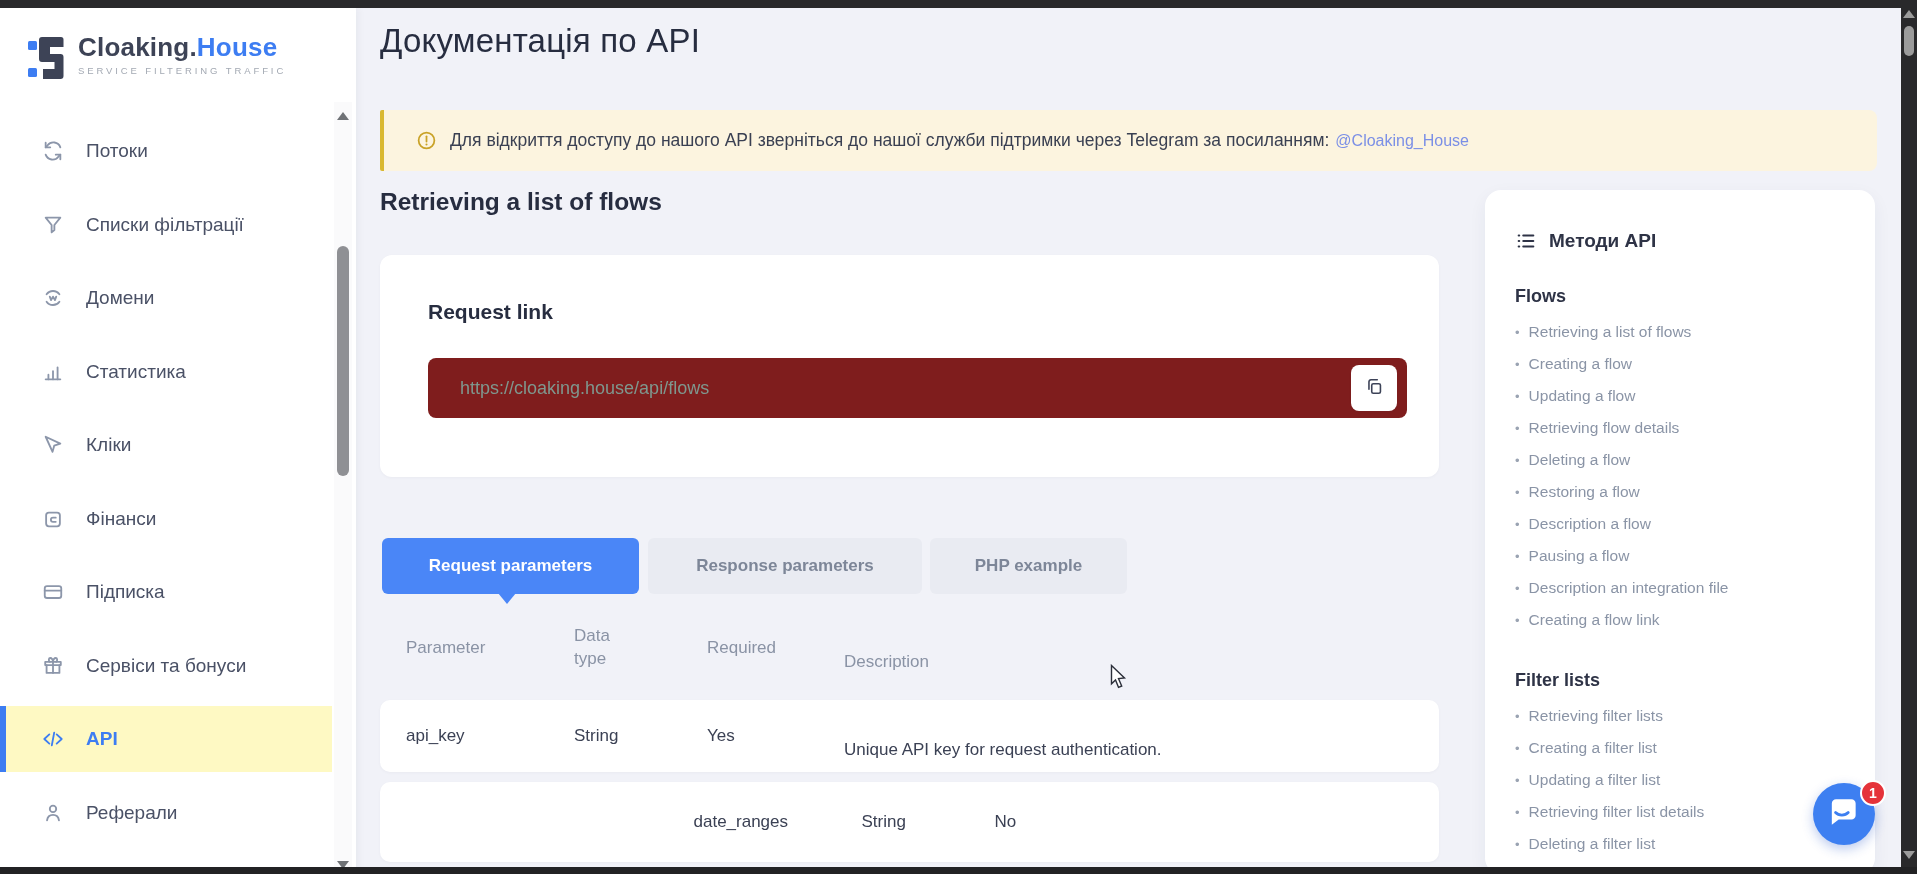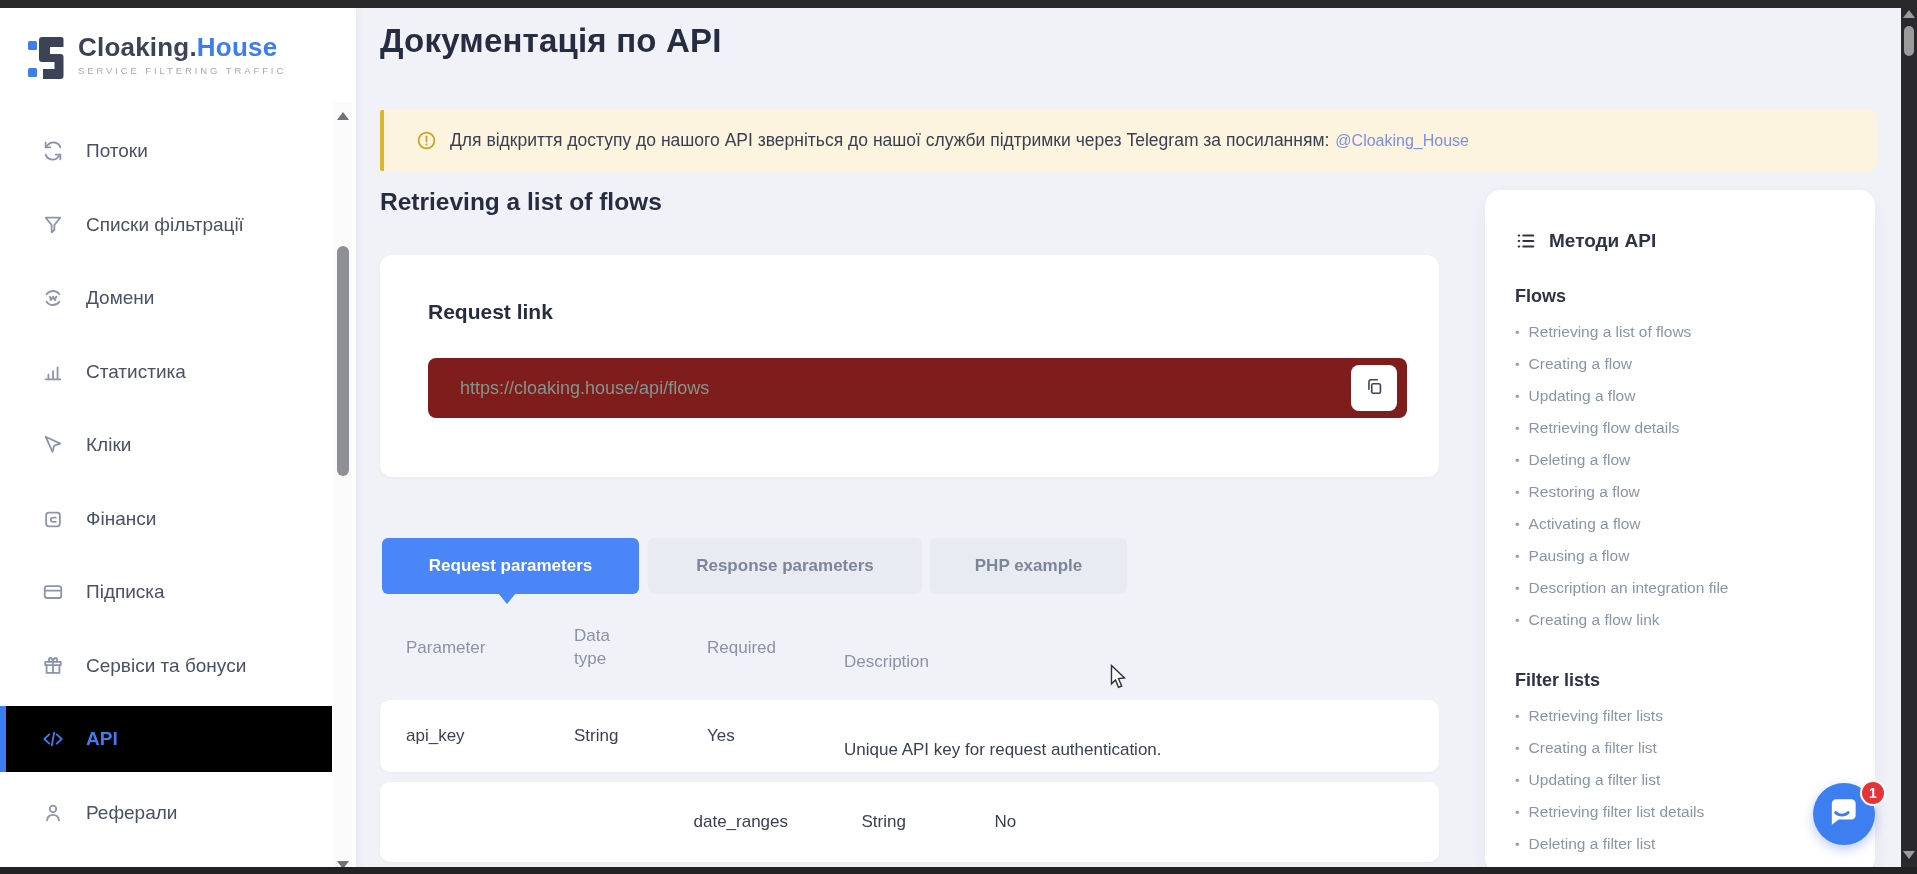--- a/index.html
+++ b/index.html
@@ -20,33 +20,33 @@
   .logo { position:absolute; left:28px; top:24px; display:flex; align-items:flex-start; }
   .logo-text { margin-left:12px; }
   .brand { font-size:26px; font-weight:700; letter-spacing:.2px; line-height:30px; }
   .brand .b1 { color:#3d4356; }
   .brand .b2 { color:#3d7df2; }
   .tagline { font-size:9.5px; letter-spacing:2.9px; color:#a3a9b3; margin-top:3px; font-weight:400; }
 
   .nav-item { position:absolute; left:0; width:332px; height:66px; display:flex; align-items:center; padding-left:42px; cursor:pointer; }
   .nav-icon { width:22px; height:22px; color:#8c96aa; margin-right:22px; flex:0 0 auto; display:flex; align-items:center; }
   .nav-label { font-size:19px; color:#4a5166; font-weight:400; white-space:nowrap; }
-  .nav-item.active { background:#000000; border-left:6px solid #3d7df2; padding-left:36px; }
+  .nav-item.active { background:#fef9c3; border-left:6px solid #3d7df2; padding-left:36px; }
   .nav-item.active .nav-icon { color:#3d7df2; }
   .nav-item.active .nav-label { color:#3d7df2; font-weight:700; }
   .partial-icon { position:absolute; left:44px; top:860px; width:16px; height:6px; background:#59606f; border-radius:2px 2px 0 0; }
 
   
   .sb-track { position:absolute; left:334px; top:94px; width:18px; height:774px; background:#fafafb; }
   .sb-up   { position:absolute; left:337px; top:104px; width:0; height:0; border-left:6px solid transparent; border-right:6px solid transparent; border-bottom:8px solid #6f7276; }
   .sb-thumb{ position:absolute; left:337px; top:238px; width:12px; height:230px; background:#8f9094; border-radius:6px; }
   .sb-down { position:absolute; left:337px; top:853px; width:0; height:0; border-left:6px solid transparent; border-right:6px solid transparent; border-top:8px solid #6f7276; }
 
   
-  .page-title { position:absolute; left:380px; top:22px; font-size:33px; font-weight:700; color:#272d40; letter-spacing:.2px; }
+  .page-title { position:absolute; left:380px; top:22px; font-size:33px; font-weight:400; color:#272d40; letter-spacing:.2px; }
 
   .banner { position:absolute; left:380px; top:110px; width:1497px; height:61px; background:#fcf4df; border-left:4px solid #d9b830; border-radius:2px 8px 8px 2px; display:flex; align-items:center; padding-left:32px; }
   .banner-icon { width:21px; height:21px; color:#c9a227; margin-right:13px; flex:0 0 auto; }
   .banner-text { font-size:17.5px; color:#3a4052; }
   .banner-link { color:#7b8fe6; text-decoration:none; margin-left:6px; cursor:pointer; }
 
   .section-title { position:absolute; left:380px; top:188px; font-size:24.5px; font-weight:800; color:#272d40; }
 
   .card { background:#ffffff; border-radius:12px; box-shadow:0 1px 3px rgba(40,50,80,.04); position:absolute; }
   .req-card { left:380px; top:255px; width:1059px; height:222px;padding-left:36px; }
@@ -295,21 +295,21 @@
       <span class="m-title">Методи API</span>
     </div>
 
     <div class="m-section-h">Flows</div>
     <div class="m-item">Retrieving a list of flows</div>
     <div class="m-item">Creating a flow</div>
     <div class="m-item">Updating a flow</div>
     <div class="m-item">Retrieving flow details</div>
     <div class="m-item">Deleting a flow</div>
     <div class="m-item">Restoring a flow</div>
-    <div class="m-item">Activating a flow</div>
+    <div class="m-item">Description a flow</div>
     <div class="m-item">Pausing a flow</div>
     <div class="m-item">Description an integration file</div>
     <div class="m-item">Creating a flow link</div>
 
     <div class="m-section-h">Filter lists</div>
     <div class="m-item">Retrieving filter lists</div>
     <div class="m-item">Creating a filter list</div>
     <div class="m-item">Updating a filter list</div>
     <div class="m-item">Retrieving filter list details</div>
     <div class="m-item">Deleting a filter list</div>

